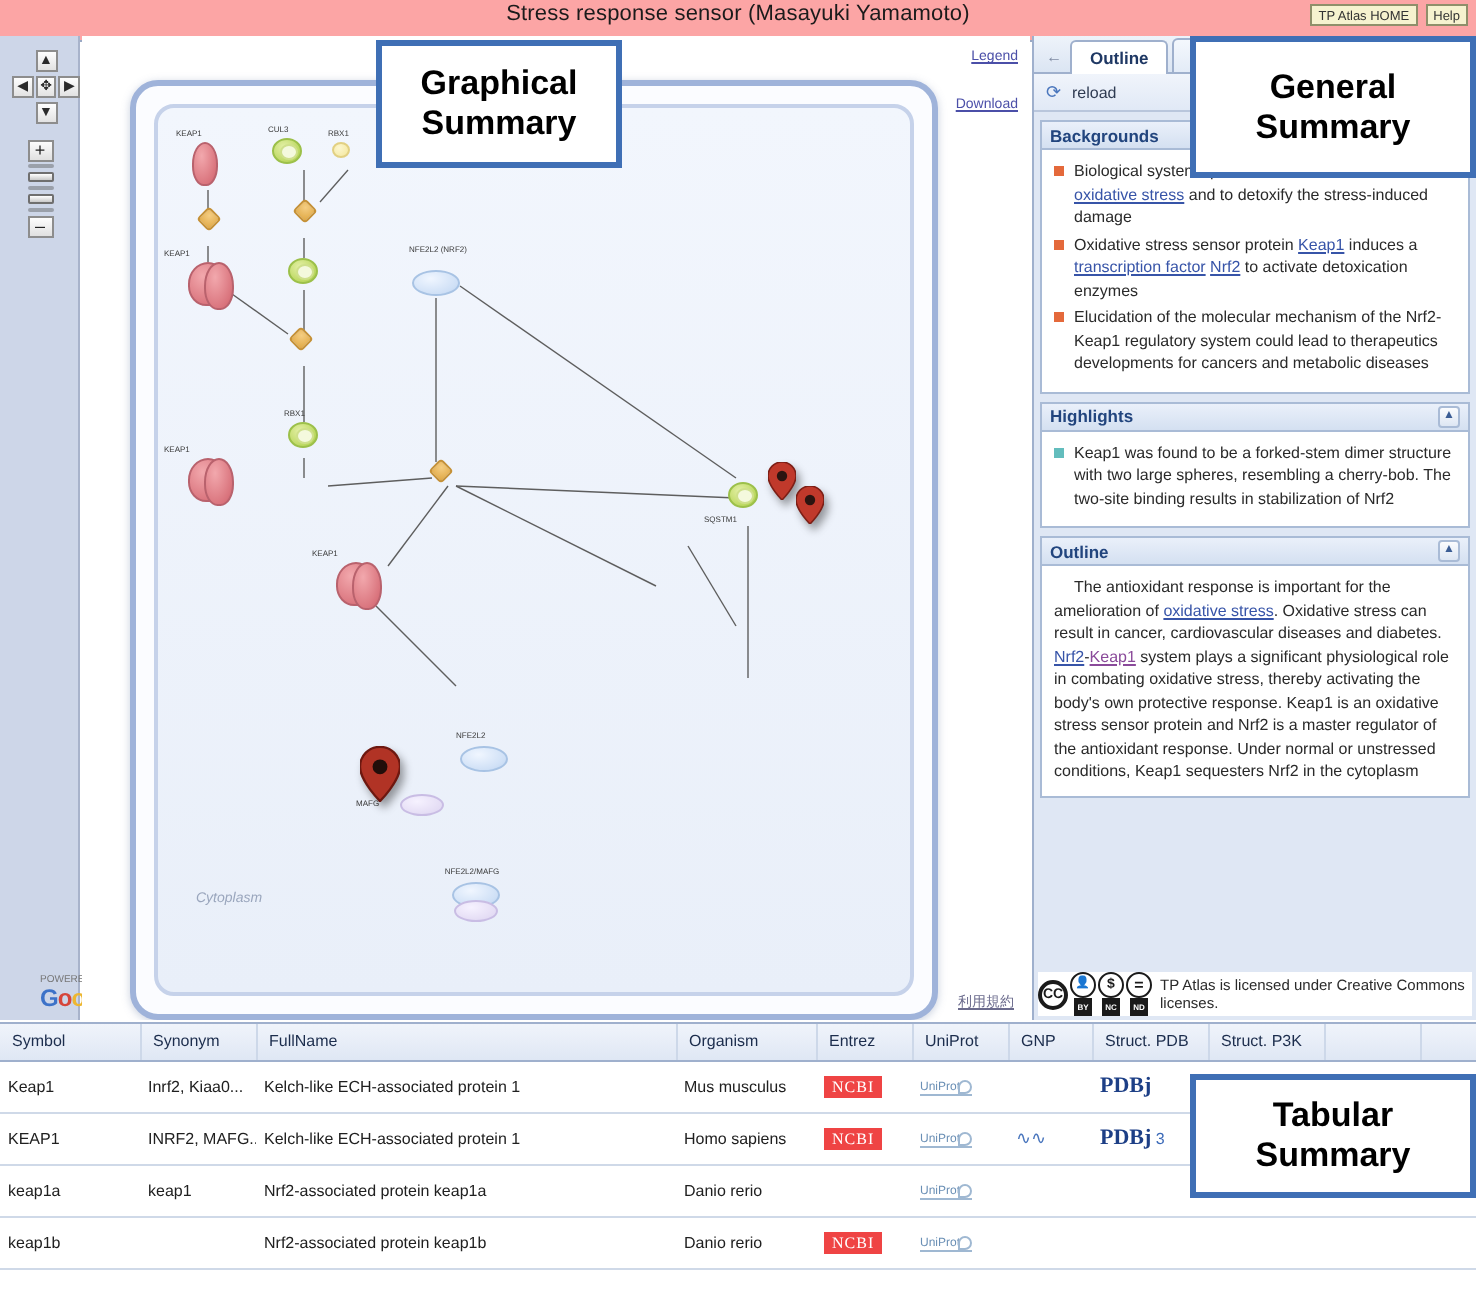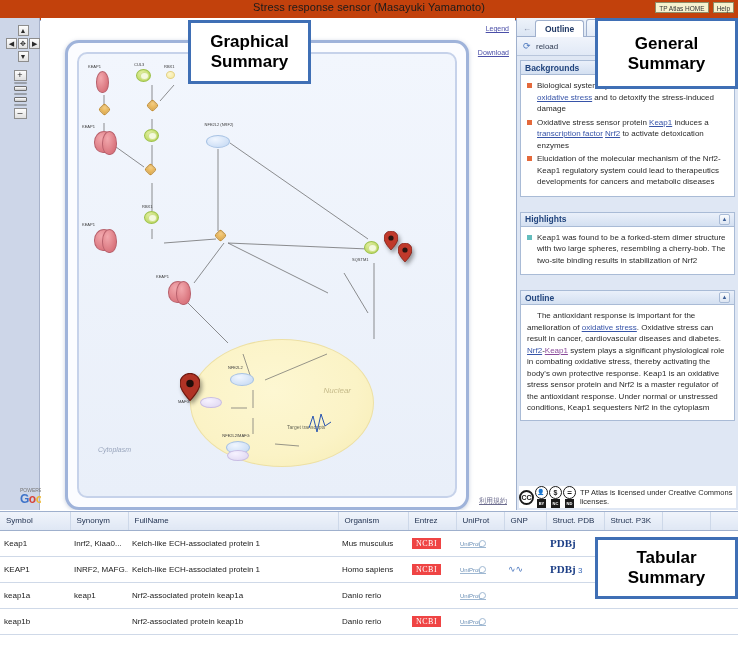--- a/index.html
+++ b/index.html
@@ -13,21 +13,21 @@
   }
   #app {
     position: relative;
     width: 738px; height: 657px;
     background: #fff;
   }
 
   
   .titlebar {
     position: absolute; left: 0; top: 0; width: 738px; height: 21px;
-    background: #c2410c;
+    background: #fca5a5;
     border-bottom: 1px solid #9aa8c4;
   }
   .titlebar .title {
     position: absolute; left: 0; top: 1px; width: 738px;
     text-align: center;
     font-size: 11px; color: #1b1b1b;
     letter-spacing: .1px;
   }
   .topbtns {
     position: absolute; right: 4px; top: 2px;
@@ -224,21 +224,21 @@
     display: flex; align-items: center; gap: 3px;
     font-size: 8px; color: #2f3b52; cursor: pointer;
   }
   .reloadicon {
     width: 10px; height: 10px; color: #4a76bd; font-size: 9px; line-height: 10px;
   }
   .panelscroll {
     position: absolute; top: 39px; left: 0; right: 0; bottom: 0;
     overflow: hidden; padding: 3px 3px 0 3px;
   }
-  .section { margin-bottom: 15px; }
+  .section { margin-bottom: 4px; }
   .sechead {
     background: linear-gradient(#eaf0fa,#d4e0f1);
     border: 1px solid #a9bbd6;
     height: 15px; display: flex; align-items: center;
     padding: 0 4px;
     font-size: 8.5px; font-weight: bold; color: #22457e;
   }
   .sechead .collapse {
     margin-left: auto; width: 11px; height: 11px;
     background: linear-gradient(#fbfcfe,#dde6f3);
@@ -408,35 +408,20 @@
 
     <div class="canvaslinks">
       <a>Legend</a>
       <a>Download</a>
     </div>
 
     <div class="diagram-frame">
       <div class="cellmembrane"></div>
       <div class="cytolabel">Cytoplasm</div>
 
-      <div class="nucleus">
-        <div class="nuclabel">Nuclear</div>
-        <div class="targetlabel">Target transcripts</div>
-        <svg width="184" height="128" style="position:absolute;left:0;top:0;">
-          <g stroke="#6a6a6a" stroke-width="0.7" fill="none">
-            <path d="M52,14 L60,38"></path>
-              <path d="M136,14 L74,40"></path>
-            <path d="M62,50 L62,68"></path>
-              <path d="M62,78 L62,94"></path>
-            <path d="M40,68 L56,68"></path>
-            <path d="M84,104 L108,106"></path>
-          </g>
-          <polyline points="118,88 122,76 126,92 130,74 134,86 140,82" fill="none" stroke="#2a55b0" stroke-width="1"></polyline>
-        </svg>
-      </div>
 
       <svg width="404" height="470" style="position:absolute;left:0;top:0;">
         <g stroke="#5e5e5e" stroke-width="0.7" fill="none">
           <path d="M36,52 L36,62"></path>
           <path d="M84,42 L84,58"></path>
             <path d="M106,42 L92,58"></path>
           <path d="M36,80 L36,88"></path>
           <path d="M84,76 L84,86"></path>
           <path d="M48,104 L76,124"></path>
             <path d="M84,102 L84,122"></path>

